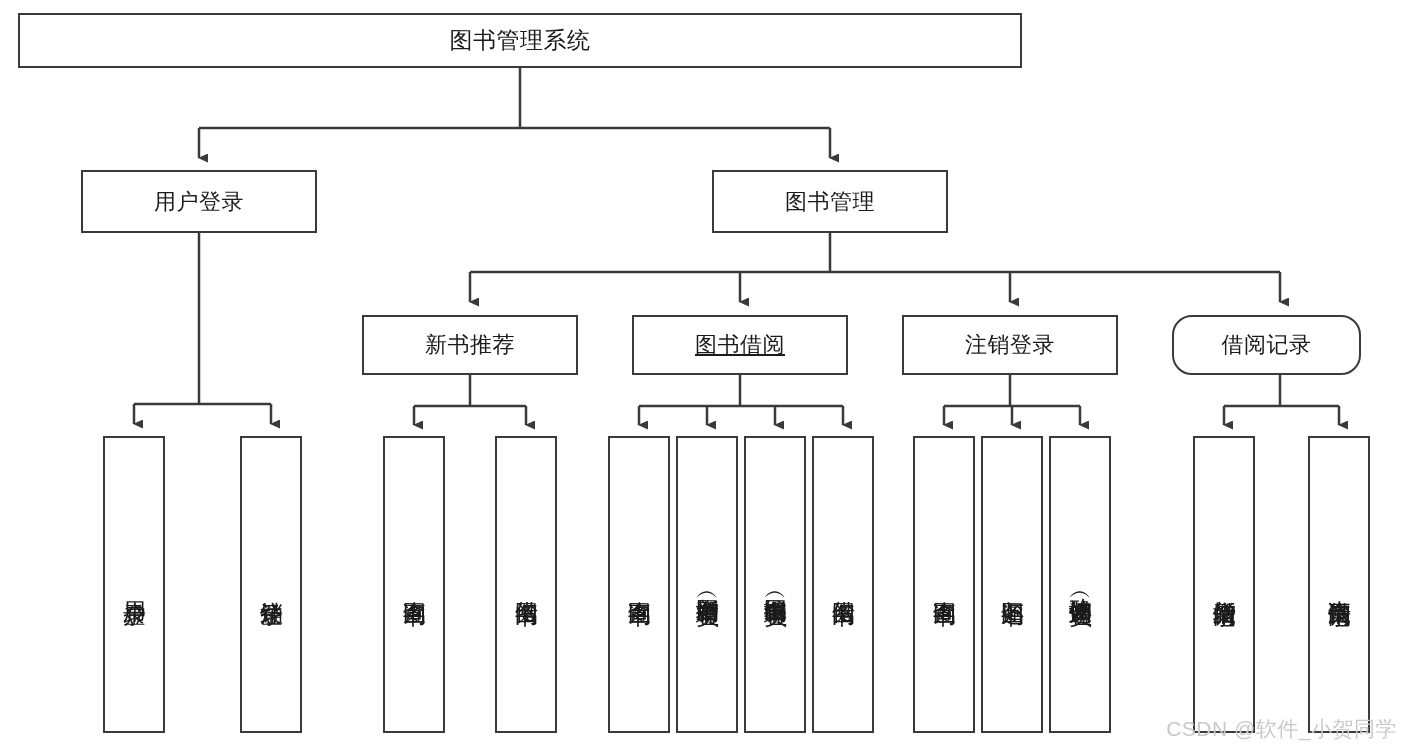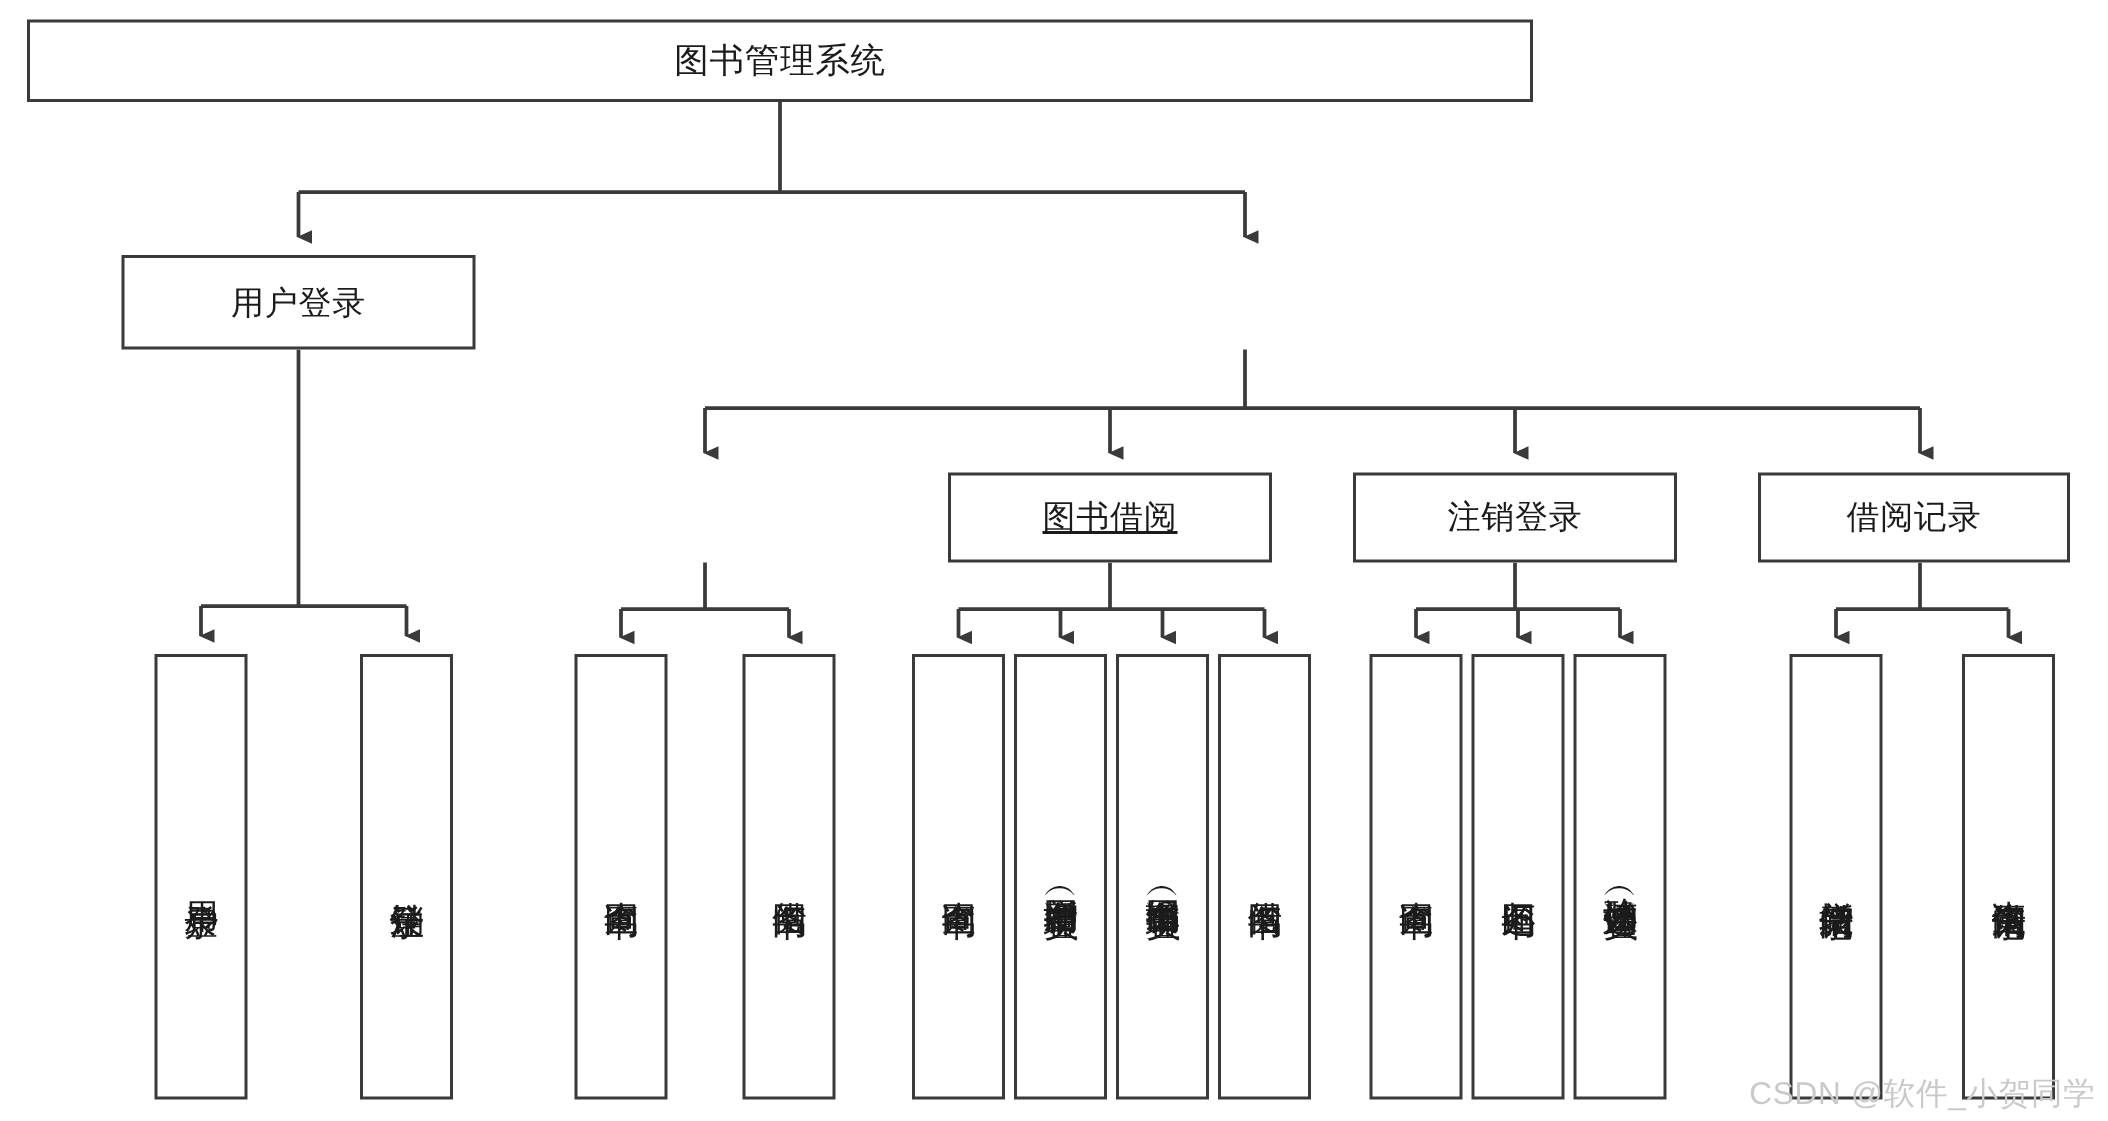--- a/index.html
+++ b/index.html
@@ -134,28 +134,34 @@
     </g>
   </svg>
 
   <div class="node horizontal root" style="left:18px; top:13px; width:1004px; height:55px;">
     <span class="node-label">图书管理系统</span>
   </div>
 
   <div class="node horizontal" style="left:81px; top:170px; width:236px; height:63px;">
     <span class="node-label">用户登录</span>
   </div>
-
+  <div class="node horizontal" style="left:712px; top:170px; width:236px; height:63px;">
+    <span class="node-label">图书管理</span>
+  </div>
+
+  <div class="node horizontal" style="left:362px; top:315px; width:216px; height:60px;">
+    <span class="node-label">新书推荐</span>
+  </div>
   <div class="node horizontal" style="left:632px; top:315px; width:216px; height:60px;text-decoration:underline;">
     <span class="node-label">图书借阅</span>
   </div>
   <div class="node horizontal" style="left:902px; top:315px; width:216px; height:60px;">
     <span class="node-label">注销登录</span>
   </div>
-  <div class="node horizontal" style="left:1172px; top:315px; width:208px; height:60px;">
+  <div class="node horizontal" style="left:1172px; top:315px; width:189px; height:60px;border-radius:20px;">
     <span class="node-label">借阅记录</span>
   </div>
 
   <div class="node vertical" style="left:103px; top:436px; width:62px; height:297px;">
     <span class="node-label">用户登录</span>
   </div>
   <div class="node vertical" style="left:240px; top:436px; width:62px; height:297px;">
     <span class="node-label">注销登录</span>
   </div>
 

